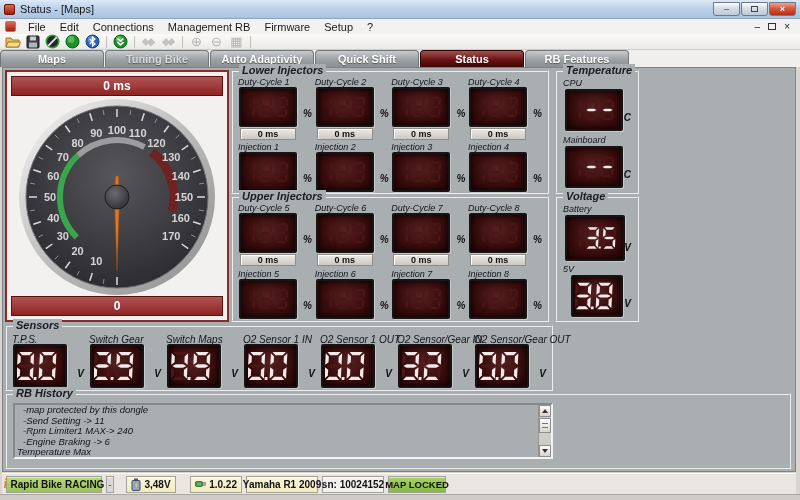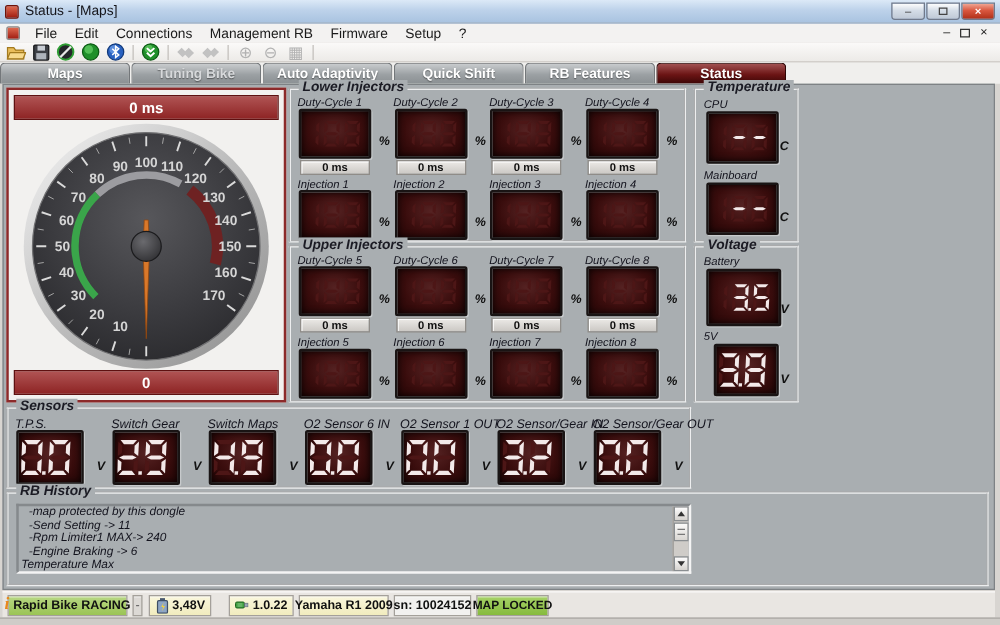--- a/index.html
+++ b/index.html
@@ -105,21 +105,21 @@
 
   
   .statusbar { position:absolute; left:2px; top:473px; width:794px; height:21px; background:#e9e6e2;
     border-top:1px solid #fbfaf9; display:flex; align-items:center; gap:4px; padding-left:4px;
     font-size:10px; font-weight:bold; color:#111; }
   .sb { height:17px; display:flex; align-items:center; justify-content:center; gap:3px;
     border:1px solid #a4a09a; box-shadow:inset 0 1px 0 rgba(255,255,255,.55); padding:0 4px; white-space:nowrap; }
   .sb-info { background:linear-gradient(#b8d784,#9bc455); width:96px; }
   .sb-split { background:#dcd9d5; width:8px; padding:0; font-weight:normal; color:#555; }
   .sb-yellow { background:linear-gradient(#faf7dd,#f1ecbe); }
-  .sb-batt { width:50px; margin-left:1px;justify-content:flex-end; } .sb-ver { width:52px; margin-left:10px; }
+  .sb-batt { width:50px; margin-left:8px; } .sb-ver { width:52px; margin-left:10px; }
   .sb-bike { width:72px; } .sb-sn { background:#f2f1ef; width:62px; }
   .sb-map { background:linear-gradient(#a7d268,#86bb3e); width:58px; font-size:9.5px; }
   .i-icon { font-family:"Liberation Serif",serif; font-style:italic; font-weight:bold; font-size:14px; color:#e8881c; line-height:1; }
   .bottom-strip { position:absolute; left:0; top:494px; width:800px; height:6px; background:#cfccc8; border-top:1px solid #aaa7a3; }
 </style>
 </head>
 <body>
 
 <div class="win">
 
@@ -217,22 +217,22 @@
         <span class="tglyph">▦</span>
       </div>
     <div class="tsep"></div>
   </div>
 
   <div class="tabbar">
     <div class="tab">Maps</div>
     <div class="tab disabled">Tuning Bike</div>
     <div class="tab">Auto Adaptivity</div>
     <div class="tab">Quick Shift</div>
+    <div class="tab active">Status</div>
     <div class="tab">RB Features</div>
-    <div class="tab active">Status</div>
   </div>
 
   <div class="content">
 
     <div class="gauge-panel">
       <div class="gauge-bar hdr">0 ms</div>
       <svg class="gauge-svg" viewBox="0 0 200 200">
         <defs>
           <linearGradient id="ringG" x1="0" y1="0" x2="1" y2="1">
             <stop offset="0" stop-color="#f6f6f6"></stop>
@@ -1070,21 +1070,21 @@
                     <polygon points="0,18.5 4,21.5 4,28.5 0,32.5" fill="#4d1616"></polygon>
                     <polygon points="0,1.5 4,5.5 4,12.5 0,15.5" fill="#f3e9e9"></polygon>
                     <polygon points="1.5,17 5.5,15 14.5,15 18.5,17 14.5,19 5.5,19" fill="#f3e9e9"></polygon>
                   </g>
                 </svg>
               </div>
               <span class="unit">V</span>
             </div>
         </div>
         <div class="sens-cell">
-          <div class="cell-label">O2 Sensor 6 IN</div>
+          <div class="cell-label">O2 Sensor 1 IN</div>
           <div style="position:relative;">
               <div class="seg-box sens-box">
                 <svg viewBox="0 0 56 36" preserveAspectRatio="xMidYMid meet">
                   <g transform="translate(1 1) skewX(-3)">
                     <polygon points="2,0 18,0 14.5,4 5.5,4" fill="#f3e9e9"></polygon>
                     <polygon points="20,1.5 20,15.5 16,12.5 16,5.5" fill="#f3e9e9"></polygon>
                     <polygon points="20,18.5 20,32.5 16,28.5 16,21.5" fill="#f3e9e9"></polygon>
                     <polygon points="2,34 5.5,30 14.5,30 18,34" fill="#f3e9e9"></polygon>
                     <polygon points="0,18.5 4,21.5 4,28.5 0,32.5" fill="#f3e9e9"></polygon>
                     <polygon points="0,1.5 4,5.5 4,12.5 0,15.5" fill="#f3e9e9"></polygon>

